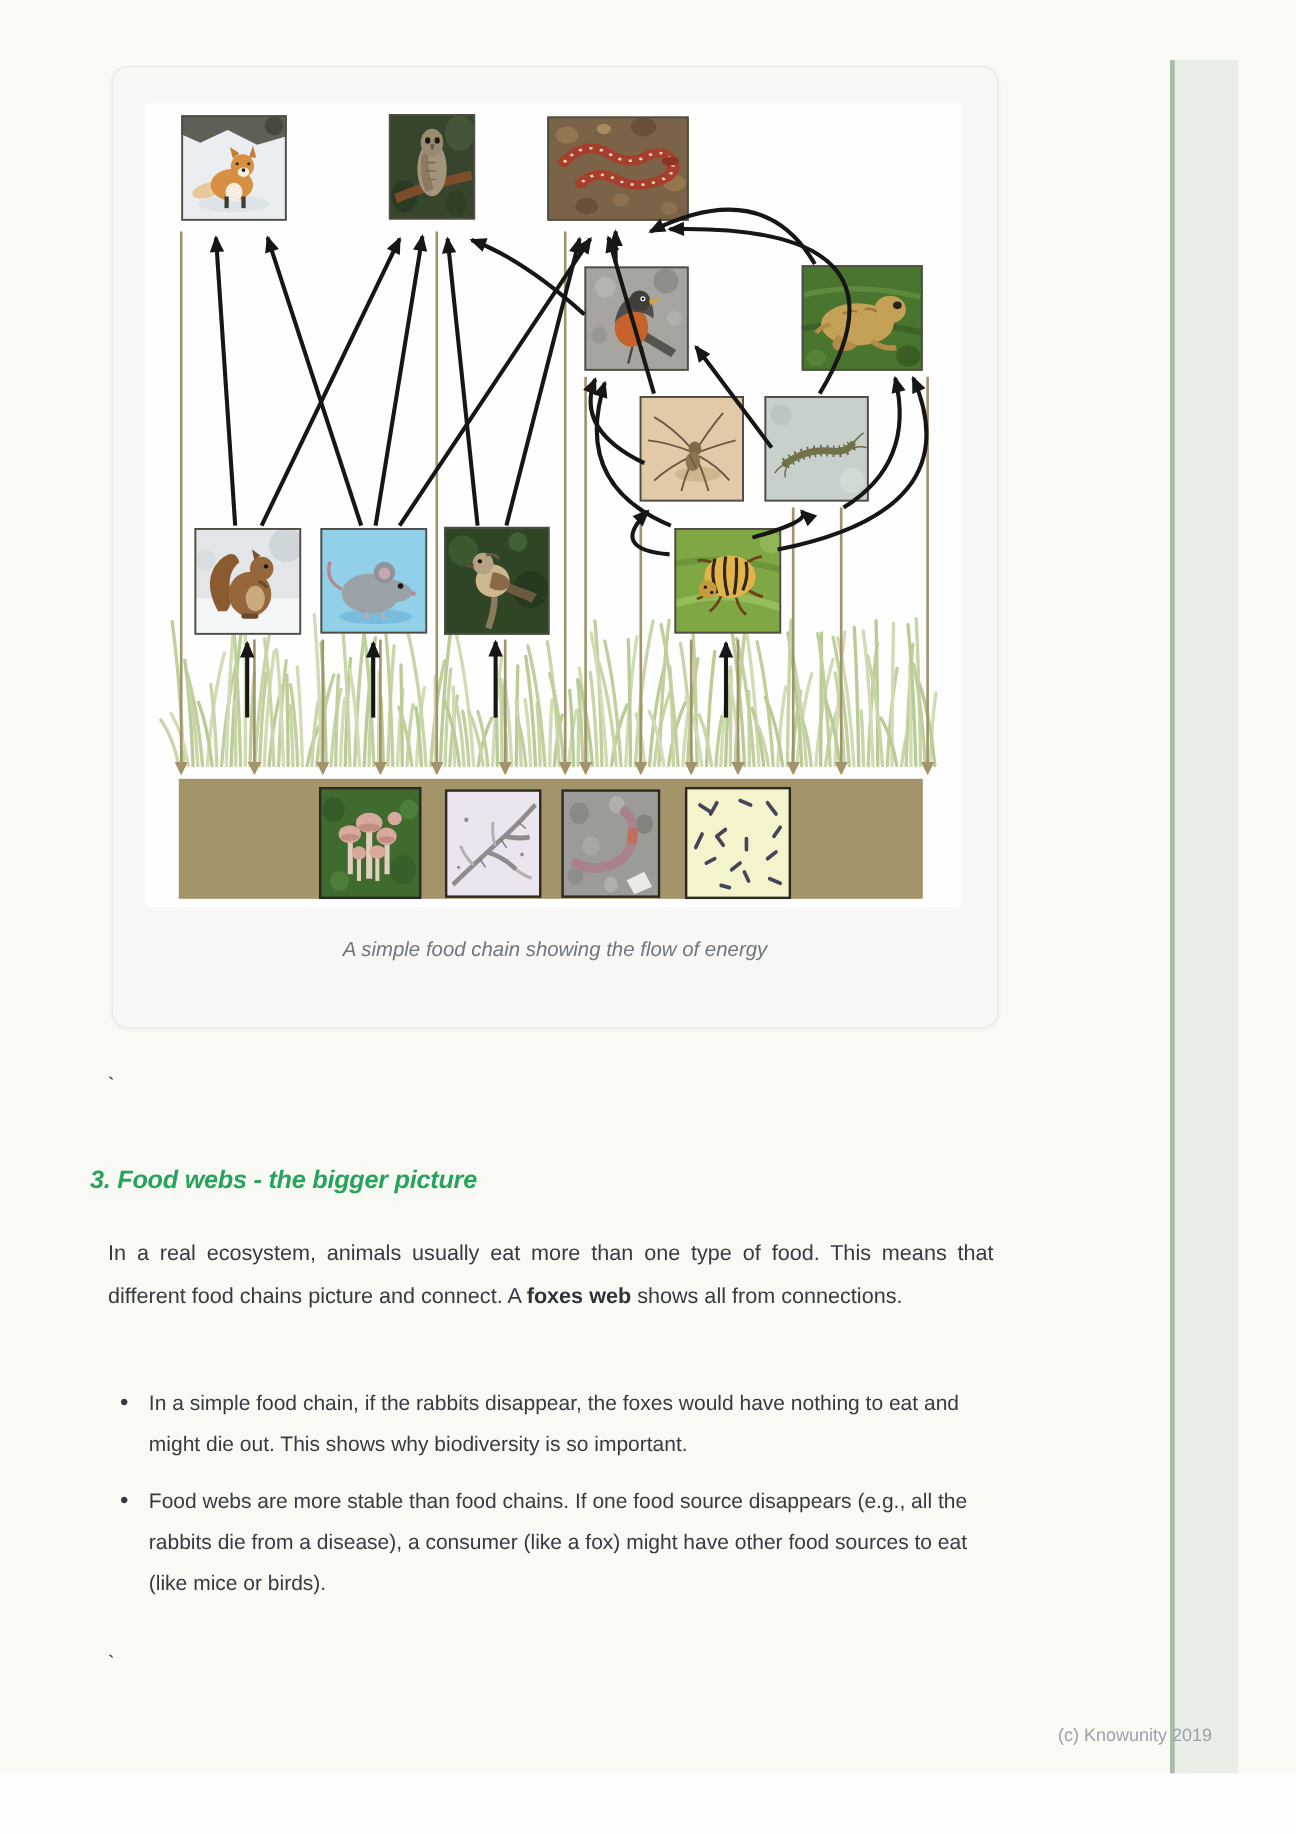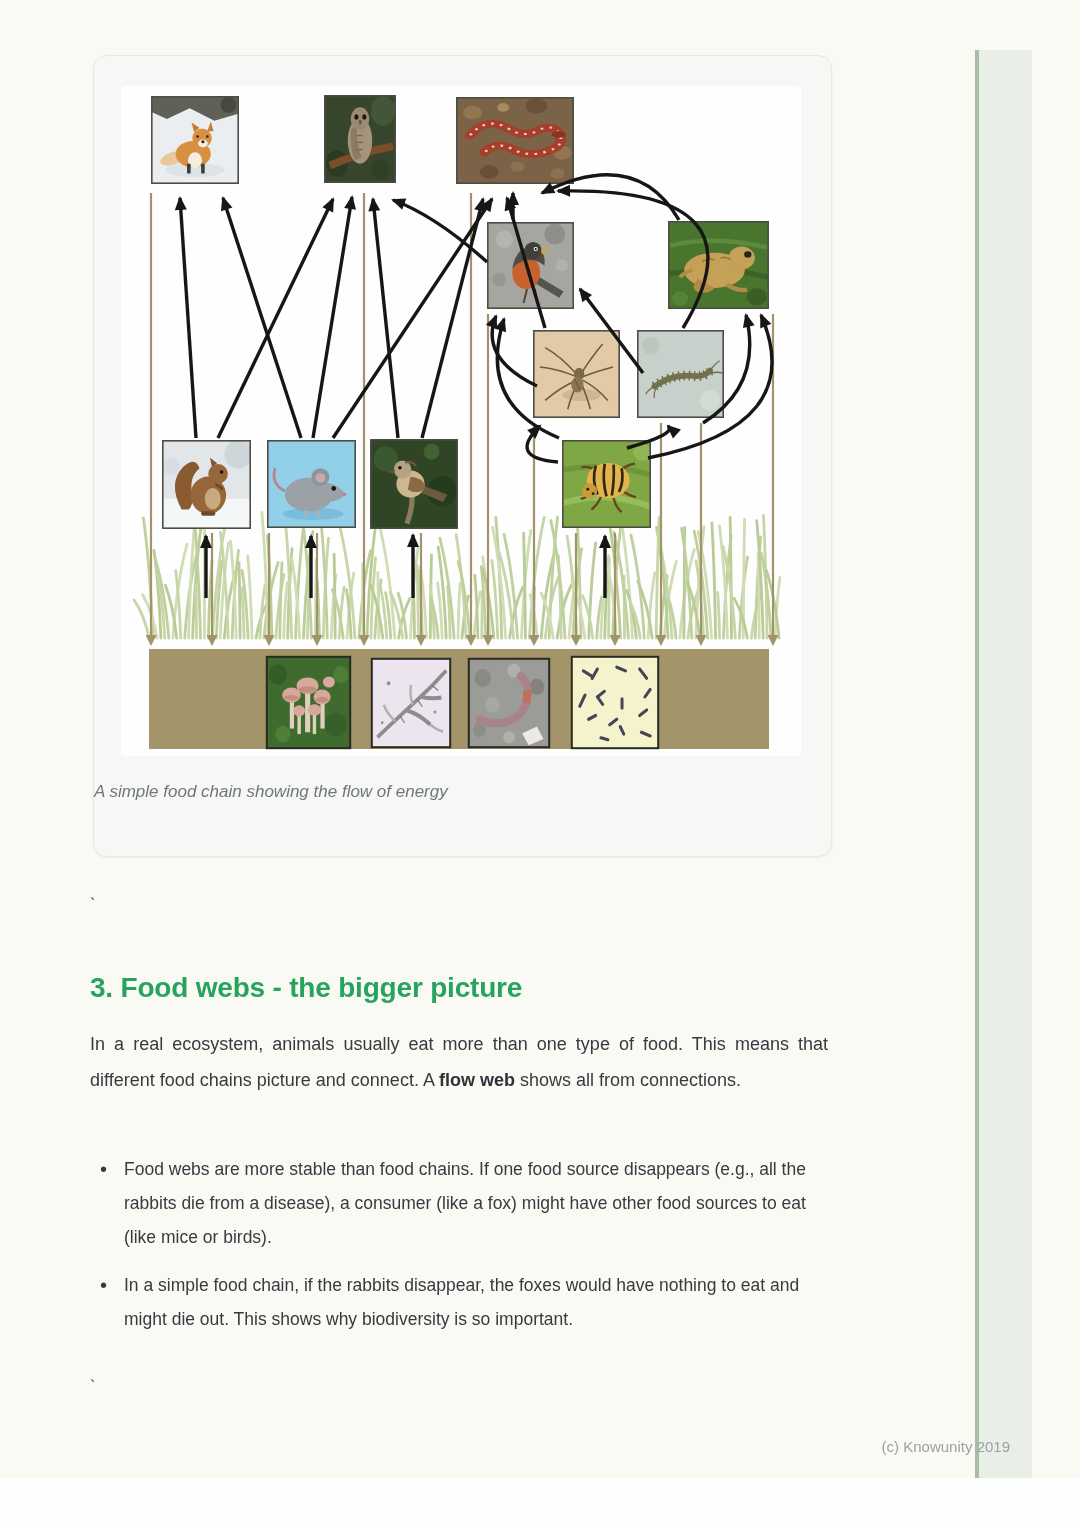--- a/index.html
+++ b/index.html
@@ -18,30 +18,30 @@
     background:#f7f7f5;border:1px solid #e9e9e3;border-radius:14px;
     box-shadow:0 1px 3px rgba(0,0,0,.05);
   }
   .diagram{
     position:absolute;left:27px;top:30px;width:680px;height:670px;
     background:#fefefe;border-radius:4px;
   }
   .diagram svg{display:block;}
   .caption{
     position:absolute;left:0;top:726px;width:100%;
-    text-align:left;font-style:italic;font-size:17px;color:#6e7680;
+    text-align:center;font-style:italic;font-size:17px;color:#6e7680;
   }
 
   .stray{position:absolute;left:90px;font-size:16px;color:#3a3a3a;}
   .stray-top{top:896px;}
   .stray-bottom{top:1378px;}
 
   .heading{
-    position:absolute;left:90px;top:972px;margin:0;
-    font-size:28px;font-weight:700;color:#27a35e;letter-spacing:-0.2px;
+    position:absolute;left:75px;top:972px;margin:0;
+    font-size:21px;font-weight:700;color:#27a35e;letter-spacing:-0.2px;font-style:italic;
   }
   .para{
     position:absolute;left:90px;top:1026px;width:738px;margin:0;
     font-size:18px;line-height:36px;text-align:justify;color:#363b42;
   }
   .para strong{font-weight:700;color:#2e333a;}
   .bullets{
     position:absolute;left:90px;top:1152px;width:736px;margin:0;padding:0;
     list-style:none;font-size:17.5px;line-height:34px;color:#363b42;
   }
@@ -568,23 +568,23 @@
         </g>
       </svg>
   </div>
   <div class="caption">A simple food chain showing the flow of energy</div>
 </section>
 
 <div class="stray stray-top">`</div>
 
 <h2 class="heading" style="color: rgb(39, 163, 94);">3. Food webs - the bigger picture</h2>
 
-<p class="para"><span>In a real ecosystem, animals usually eat more than one type of food. This means that different food chains picture and connect. A </span><strong>flow web</strong><span> shows all from connections.</span></p>
+<p class="para"><span>In a real ecosystem, animals usually eat more than one type of food. This means that different food chains picture and connect. A </span><strong>foxes web</strong><span> shows all from connections.</span></p>
 
 <ul class="bullets">
+  <li>In a simple food chain, if the rabbits disappear, the foxes would have nothing to eat and might die out. This shows why biodiversity is so important.</li>
   <li>Food webs are more stable than food chains. If one food source disappears (e.g., all the rabbits die from a disease), a consumer (like a fox) might have other food sources to eat (like mice or birds).</li>
-  <li>In a simple food chain, if the rabbits disappear, the foxes would have nothing to eat and might die out. This shows why biodiversity is so important.</li>
 </ul>
 
 <div class="stray stray-bottom">`</div>
 
 <div class="footer">(c) Knowunity 2019</div>
 <div class="bottom-strip"></div>
 
 </body></html>

